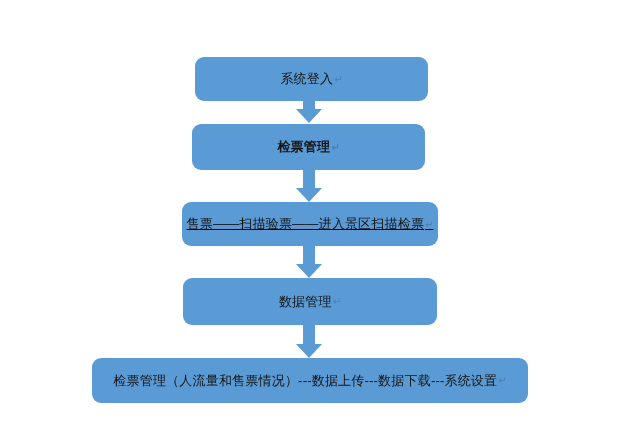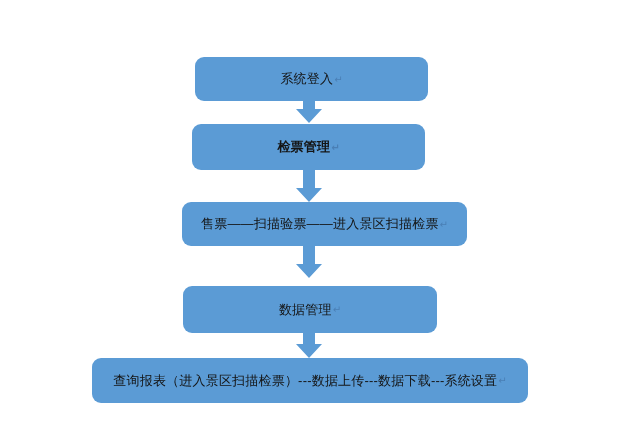--- a/index.html
+++ b/index.html
@@ -42,22 +42,22 @@
     vertical-align: baseline;
     margin-left: 1px;
   }
   .connector {
     position: absolute;
     overflow: visible;
   }
   
   #node-0 { left: 195px; top: 42px;  width: 233px; height: 44px; margin-top: 15px; }
   #node-1 { left: 192px; top: 124px; width: 233px; height: 46px; font-weight: bold; }
-  #node-2 { left: 182px; top: 202px; width: 285px; height: 44px; }
-  #node-3 { left: 183px; top: 278px; width: 254px; height: 47px; margin-top: 8px; }
+  #node-2 { left: 182px; top: 202px; width: 256px; height: 44px; text-decoration: underline; }
+  #node-3 { left: 183px; top: 278px; width: 254px; height: 47px; }
   #node-4 { left: 92px;  top: 358px; width: 436px; height: 45px; }
 
   #conn-0 { left: 294px; top: 85px;  width: 30px; height: 40px; }
   #conn-1 { left: 294px; top: 169px; width: 30px; height: 34px; }
   #conn-2 { left: 294px; top: 245px; width: 30px; height: 34px; }
   #conn-3 { left: 294px; top: 324px; width: 30px; height: 35px; }
 </style>
 </head>
 <body>
 
@@ -93,17 +93,17 @@
   <div class="node" id="node-3">
     <span class="node-label">数据管理</span>
       <span class="pilcrow">↵</span>
   </div>
 
   <svg class="connector" id="conn-3" viewBox="0 0 30 35">
     <polygon points="9,0 21,0 21,20 28,20 15,34 2,20 9,20" fill="#5B9BD5"></polygon>
   </svg>
 
   <div class="node" id="node-4">
-    <span class="node-label">查询报表（进入景区扫描检票）---数据上传---数据下载---系统设置</span>
+    <span class="node-label">检票管理（人流量和售票情况）---数据上传---数据下载---系统设置</span>
       <span class="pilcrow">↵</span>
   </div>
 
 </div>
 
 </body></html>

